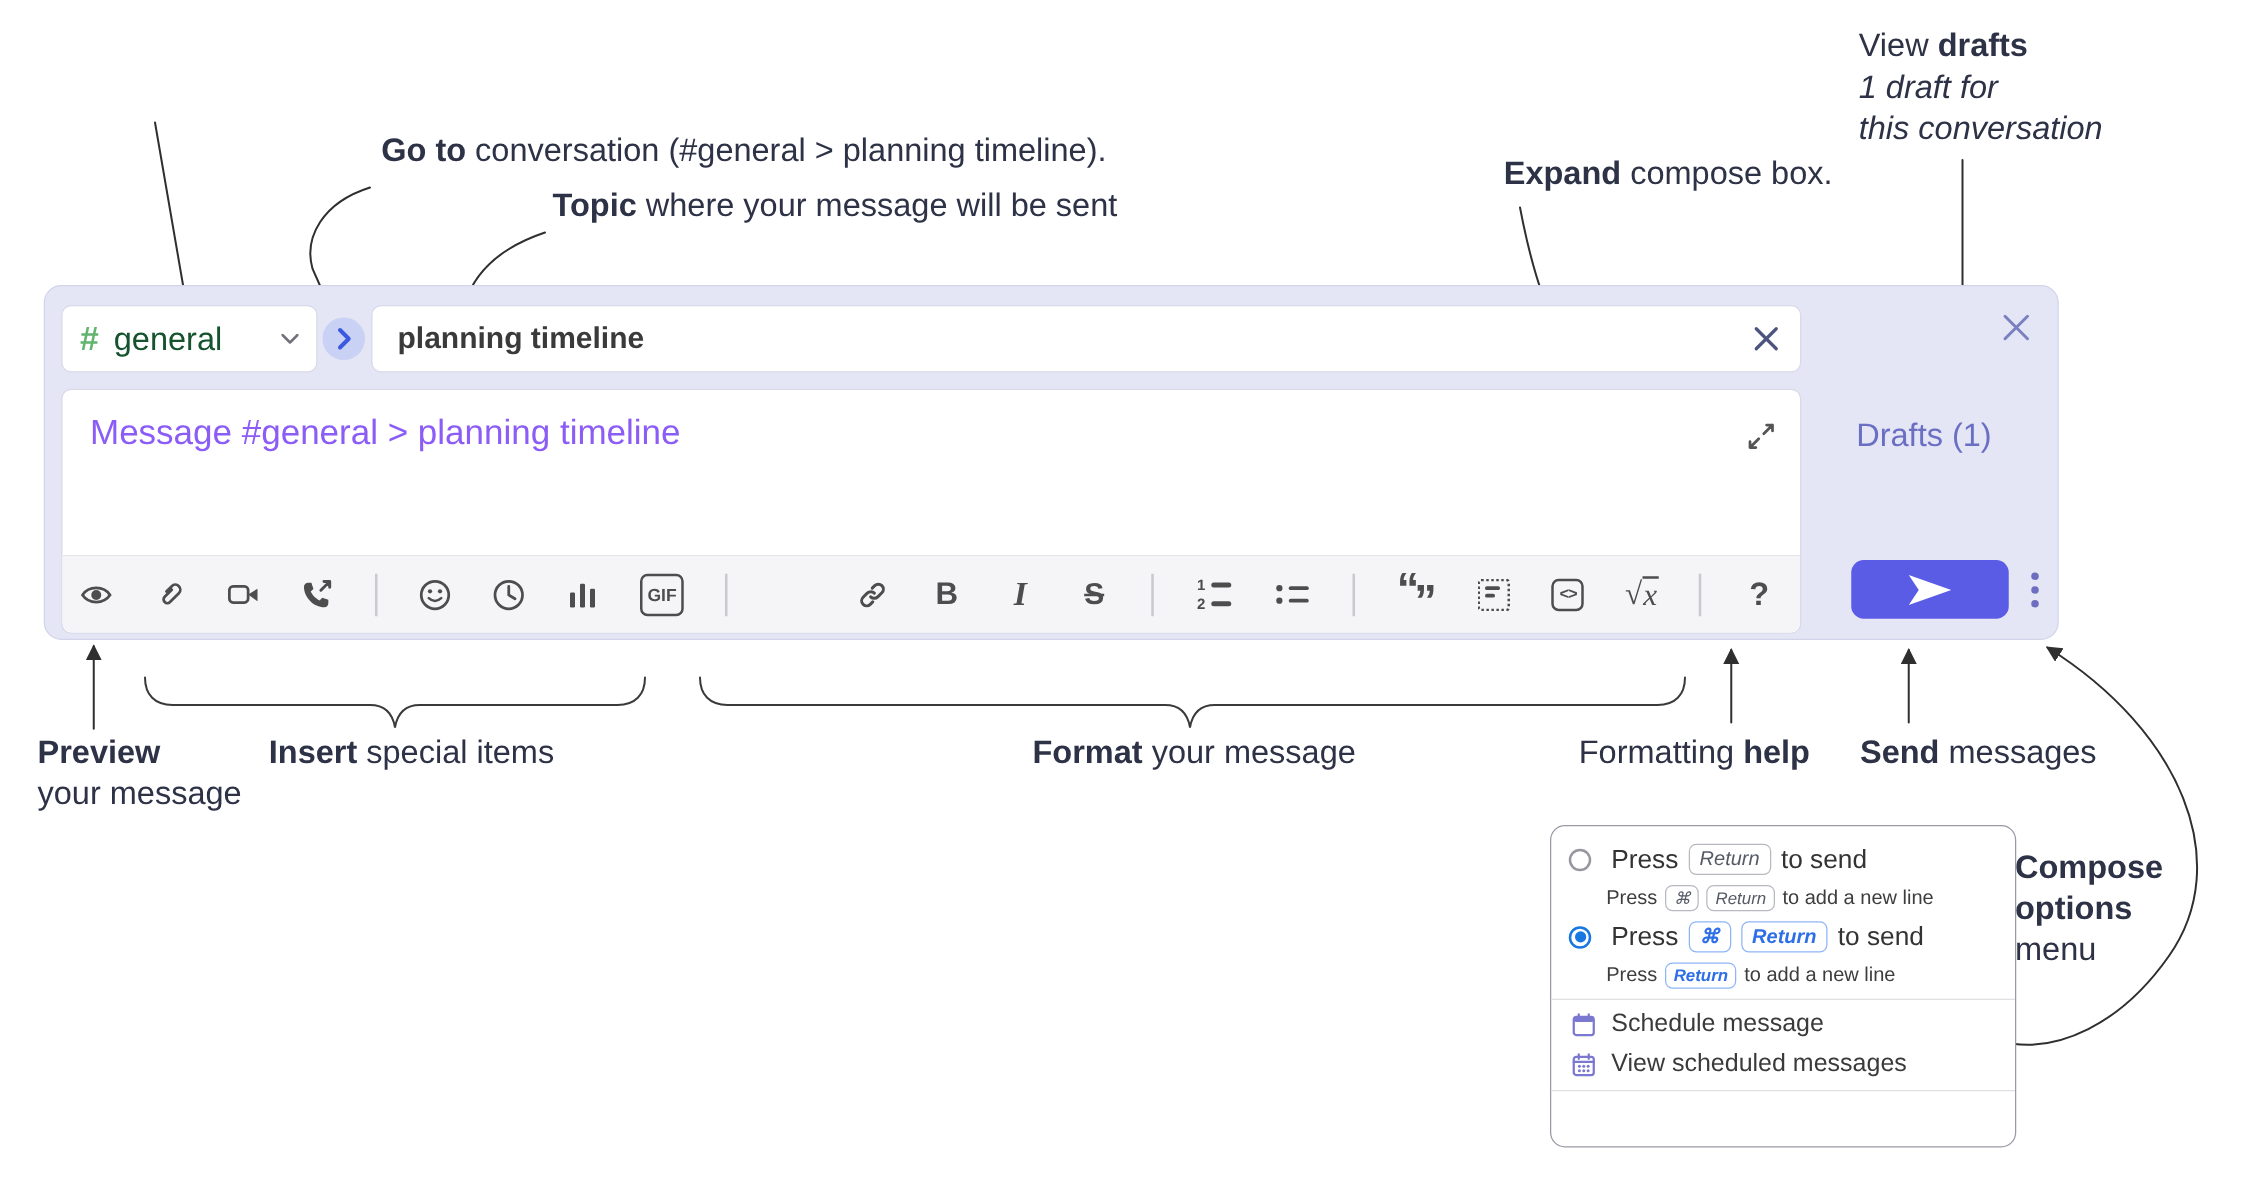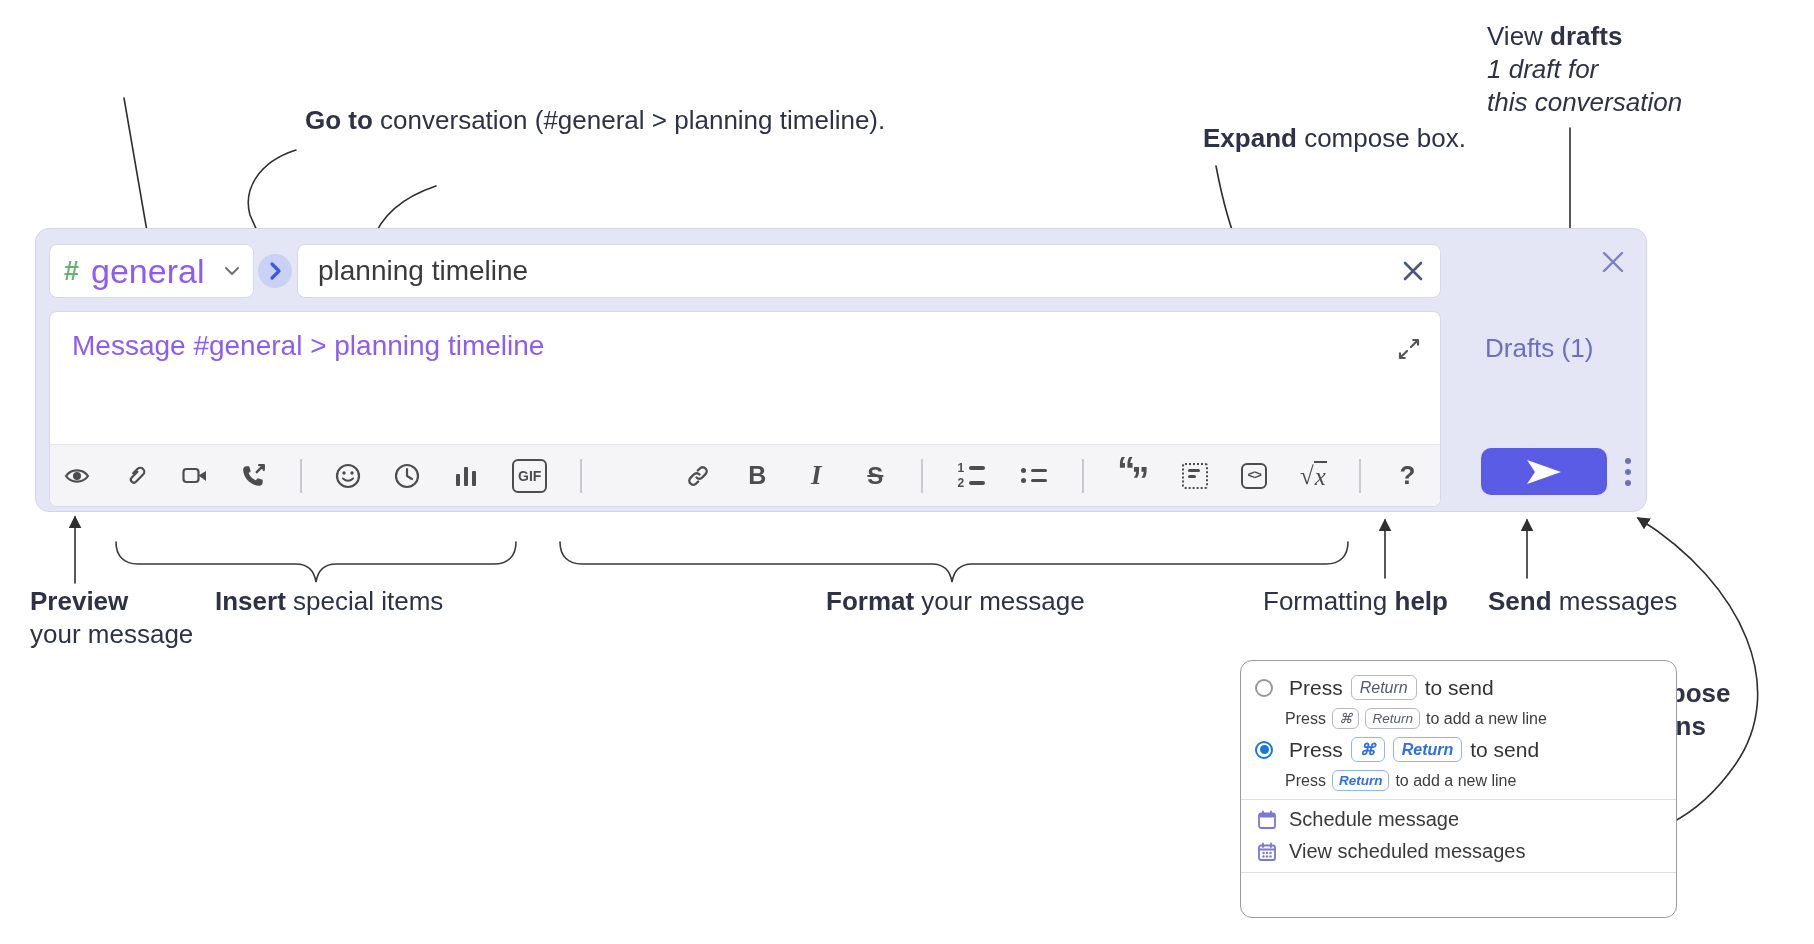--- a/index.html
+++ b/index.html
@@ -11,26 +11,26 @@
   .ann{position:absolute;font-size:26px;color:#2e3246;line-height:33px;white-space:nowrap;}
   .ann b{font-weight:700;}
   .it{font-style:italic;}
 
   
   .compose{position:absolute;left:35px;top:228px;width:1612px;height:284px;
            background:#e4e6f5;border:1px solid #d2d4ea;border-radius:14px;box-sizing:border-box;}
   .whitebox{position:absolute;background:#fff;border:1px solid #d8d9e8;border-radius:8px;box-sizing:border-box;}
   .chan-select{left:13px;top:15px;width:205px;height:54px;display:flex;align-items:center;gap:12px;padding:0 14px;cursor:pointer;}
   .hash{color:#62b46e;font-size:27px;font-weight:700;}
-  .chan-name{font-size:34px;color:#8b5cf6;flex:1;}
+  .chan-name{font-size:26px;color:#14532d;flex:1;}
   .goto-btn{position:absolute;left:222px;top:25px;width:34px;height:34px;border-radius:50%;
             background:#c9d1f4;display:flex;align-items:center;justify-content:center;cursor:pointer;}
   .topic-box{left:261px;top:15px;width:1144px;height:54px;display:flex;align-items:center;}
   .topic-box input{border:none;outline:none;background:transparent;font-family:"Liberation Sans",sans-serif;
-                   font-size:28px;color:#3a3a3a;flex:1;padding:0 0 0 20px;}
+                   font-size:24px;color:#3a3a3a;flex:1;padding:0 0 0 20px;font-weight:bold;}
   .clearx{width:34px;height:34px;margin-right:10px;display:flex;align-items:center;justify-content:center;cursor:pointer;}
   .closex{position:absolute;right:18px;top:18px;width:30px;height:30px;display:flex;align-items:center;justify-content:center;cursor:pointer;}
   .msg-panel{left:13px;top:82px;width:1392px;height:196px;}
   .placeholder{position:absolute;left:22px;top:18px;font-size:28px;color:#8b5cf6;}
   .expand-btn{position:absolute;right:18px;top:24px;width:26px;height:26px;cursor:pointer;}
   .drafts-link{position:absolute;left:1449px;top:104px;font-size:26px;color:#6a6fc4;cursor:pointer;}
   .send-btn{position:absolute;left:1445px;top:219px;width:126px;height:47px;background:#5b5ce6;border-radius:10px;
             display:flex;align-items:center;justify-content:center;cursor:pointer;}
   .dots-btn{position:absolute;left:1583px;top:225px;width:18px;height:36px;display:flex;flex-direction:column;
             align-items:center;justify-content:center;gap:5px;cursor:pointer;}
@@ -57,21 +57,21 @@
   .tb-math{font-family:"Liberation Serif",serif;font-size:25px;font-style:italic;}
   .tb-math .ovl{border-top:2.5px solid #4d4d4d;padding:0 1px;}
   .tb-help{font-size:26px;font-weight:600;}
   .tb-ol,.tb-ul{display:flex;flex-direction:column;gap:5px;width:30px;}
   .tb-ol .row,.tb-ul .row{display:flex;align-items:center;gap:5px;}
   .tb-ol .num{font-size:12px;font-weight:700;line-height:10px;}
   .bar{width:16px;height:3.5px;background:#4d4d4d;border-radius:2px;}
   .bullet{width:5px;height:5px;border-radius:50%;background:#4d4d4d;}
 
   
-  .popup{position:absolute;left:1240px;top:660px;width:437px;height:258px;background:#fff;
+  .popup{position:absolute;left:1240px;top:660px;width:373px;height:258px;background:#fff;
          border:1.5px solid #9a9aa5;border-radius:12px;box-sizing:border-box;}
   .pop-row{position:absolute;display:flex;align-items:center;white-space:nowrap;}
   .radio{width:18px;height:18px;border-radius:50%;border:2px solid #97979f;background:#fff;
          box-sizing:border-box;position:relative;flex:0 0 auto;cursor:pointer;}
   .radio.checked{border-color:#1778e2;}
   .radio.checked::after{content:"";position:absolute;inset:2.5px;border-radius:50%;background:#1778e2;}
   .opt-main{font-size:21px;color:#333;gap:8px;}
   .opt-sub{font-size:16px;color:#3d3d3d;gap:6px;}
   .k{display:inline-block;padding:0 8px;border:1.5px solid #b9b9c2;border-radius:6px;background:#fff;
      font-size:16px;line-height:23px;color:#555a66;font-style:italic;}
@@ -107,20 +107,23 @@
       <path d="M116,542 C116,556 124,564 138,564 L296,564 C308,564 314,570 316,582 C318,570 324,564 336,564 L494,564 C508,564 516,556 516,542"></path>
       <path d="M560,542 C560,556 568,564 582,564 L932,564 C944,564 950,570 952,582 C954,570 960,564 972,564 L1326,564 C1340,564 1348,556 1348,542"></path>
     </g>
   </svg>
 
 
   <div class="ann" style="left:305px;top:104px">
     <b>Go to</b><span> conversation (#general &gt; planning timeline).</span>
   </div>
 
+  <div class="ann" style="left:442px;top:148px">
+    <b>Topic</b><span> where your message will be sent</span>
+  </div>
 
   <div class="ann" style="left:1203px;top:122px">
     <b>Expand</b><span> compose box.</span>
   </div>
 
   <div class="ann" style="left:1487px;top:20px">
     <div><span>View </span><b>drafts</b></div>
     <div class="it">1 draft for</div>
     <div class="it">this conversation</div>
   </div>

